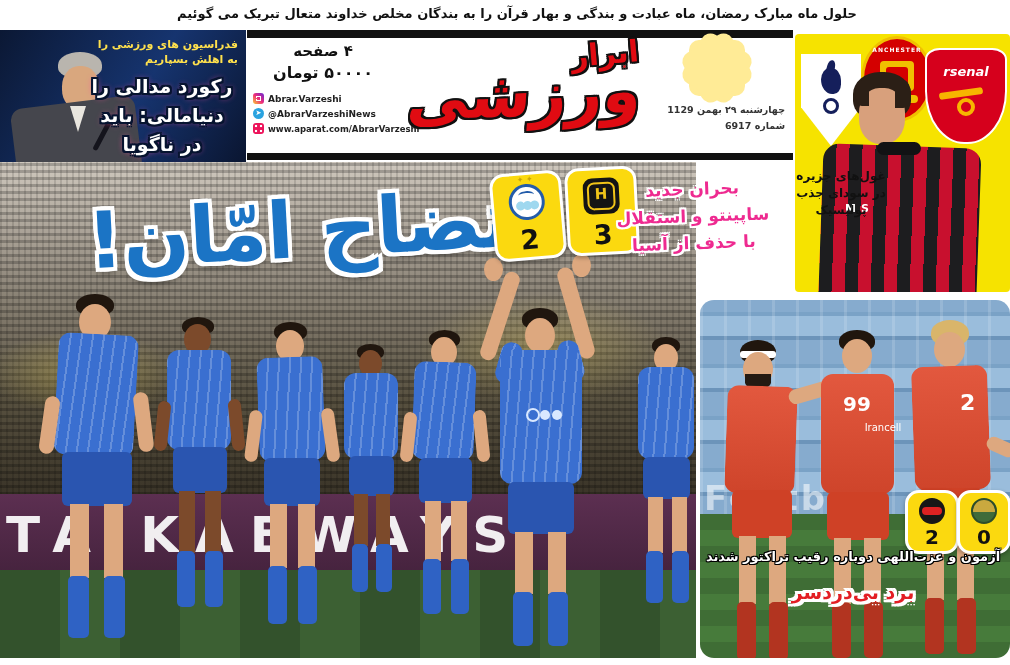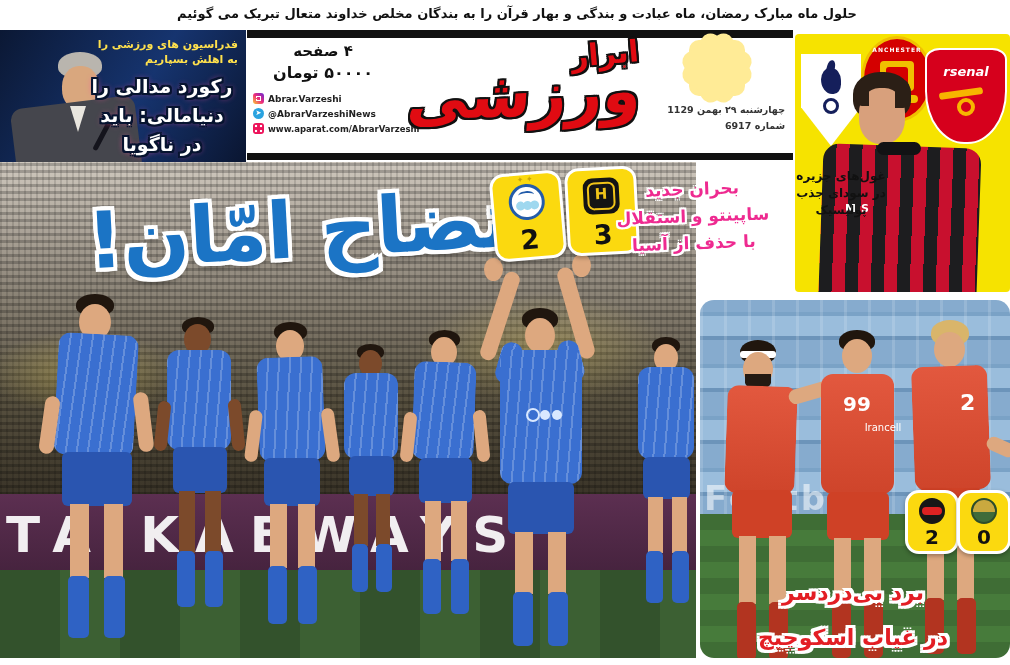--- a/index.html
+++ b/index.html
@@ -330,18 +330,18 @@
     <div class="abs" style="left:11px;top:5px;width:26px;height:26px;background:#171717;border-radius:50%;">
       <div class="abs" style="left:3px;top:9px;width:20px;height:8px;background:#d22;border-radius:4px;"></div>
     </div>
     <div class="scorenum" style="font-size:20px;">2</div>
   </div>
   <div class="scorebadge" style="left:957px;top:490px;width:48px;height:58px;z-index:7;">
     <div class="abs" style="left:11px;top:5px;width:26px;height:26px;border-radius:50%;background:linear-gradient(#caa93f 0 55%,#3f6b3a 55% 100%);border:2px solid #2d4d2a;box-sizing:border-box;"></div>
     <div class="scorenum" style="font-size:20px;">0</div>
   </div>
 
-  <div class="abs rtl ctr b ow3" style="left:698px;top:570px;width:310px;font-size:22px;line-height:45px;color:#e31e24;z-index:8;">
+  <div class="abs rtl ctr b ob1" style="left:700px;top:549px;width:306px;font-size:13px;color:#fff;z-index:8;">آزمون و عزت‌اللهی دوباره رقیب تراکتور شدند</div>
+  <div class="abs rtl ctr b ow3" style="left:698px;top:570px;width:310px;font-size:19px;line-height:45px;color:#e31e24;z-index:8;">
     <div>برد بی‌دردسر</div>
-    <div>در غیاب اسکوچیچ</div>
   </div>
 
 </div>
 
 </body></html>

